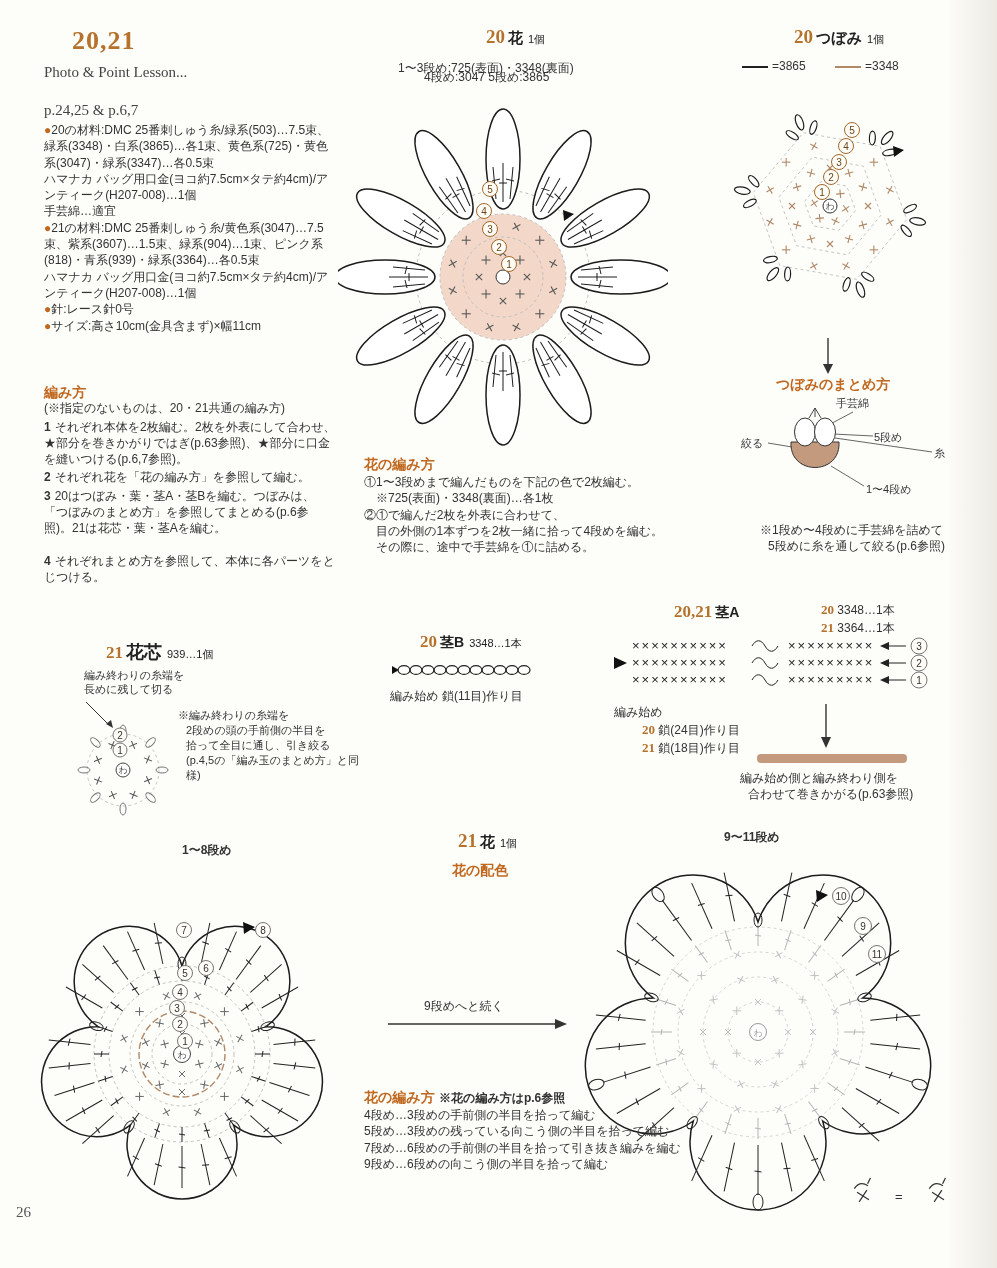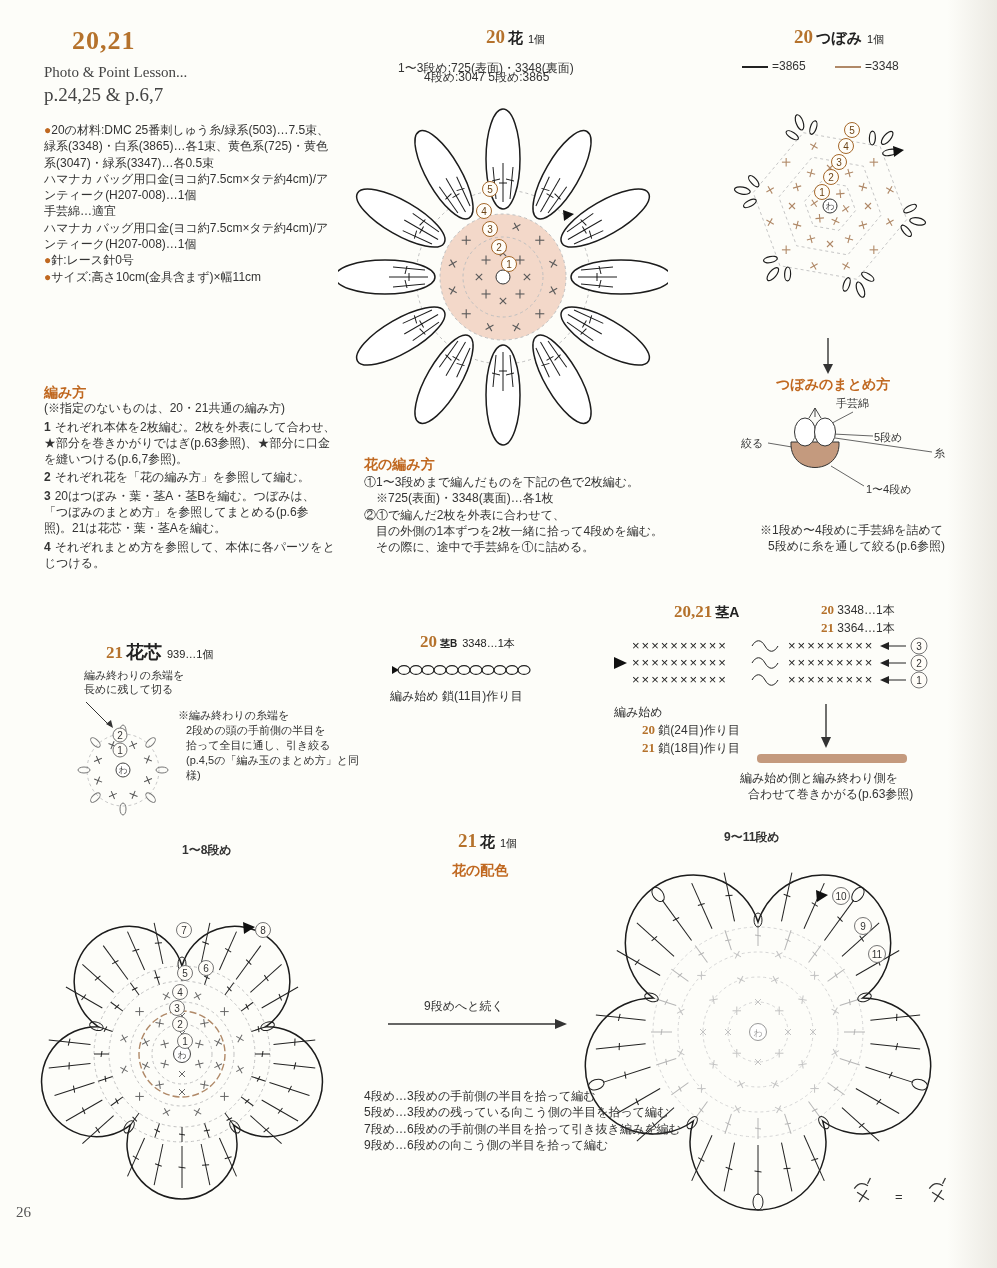--- a/index.html
+++ b/index.html
@@ -28,39 +28,40 @@
   .pline{display:inline-block;width:13px;height:2px;background:#999;vertical-align:middle;margin-right:4px;}
 </style>
 </head>
 <body>
 
 <div class="page">
 
   <div class="abs" style="left:44px;top:26px">
     <div class="bignum" style="font-size:26px;letter-spacing:1px">20,21</div>
     <div class="serif" style="font-size:15px;color:#444;margin-top:8px">Photo &amp; Point Lesson...</div>
-    <div class="serif" style="font-size:19px;color:#444;margin-top:3px">p.24,25 &amp; p.6,7</div>
+    <div class="serif" style="font-size:15px;color:#444;margin-top:21px">p.24,25 &amp; p.6,7</div>
   </div>
 
   <div class="abs t12" style="left:44px;top:122px;width:292px">
     <div><span class="bullet">●</span><span>20の材料:DMC 25番刺しゅう糸/緑系(503)…7.5束、緑系(3348)・白系(3865)…各1束、黄色系(725)・黄色系(3047)・緑系(3347)…各0.5束</span></div>
     <div><span class="bullet"></span><span>ハマナカ バッグ用口金(ヨコ約7.5cm×タテ約4cm)/アンティーク(H207-008)…1個</span></div>
     <div><span class="bullet"></span><span>手芸綿…適宜</span></div>
+    <div><span class="bullet">●</span><span>21の材料:DMC 25番刺しゅう糸/黄色系(3047)…7.5束、紫系(3607)…1.5束、緑系(904)…1束、ピンク系(818)・青系(939)・緑系(3364)…各0.5束</span></div>
     <div><span class="bullet"></span><span>ハマナカ バッグ用口金(ヨコ約7.5cm×タテ約4cm)/アンティーク(H207-008)…1個</span></div>
     <div><span class="bullet">●</span><span>針:レース針0号</span></div>
     <div><span class="bullet">●</span><span>サイズ:高さ10cm(金具含まず)×幅11cm</span></div>
   </div>
 
   <div class="abs t12" style="left:44px;top:384px;width:292px">
     <div class="sech">編み方</div>
     <div>(※指定のないものは、20・21共通の編み方)</div>
     <div style="margin-top:2px"><span class="stepn">1</span><span>それぞれ本体を2枚編む。2枚を外表にして合わせ、★部分を巻きかがりではぎ(p.63参照)、★部分に口金を縫いつける(p.6,7参照)。</span></div>
     <div style="margin-top:2px"><span class="stepn">2</span><span>それぞれ花を「花の編み方」を参照して編む。</span></div>
     <div style="margin-top:2px"><span class="stepn">3</span><span>20はつぼみ・葉・茎A・茎Bを編む。つぼみは、「つぼみのまとめ方」を参照してまとめる(p.6参照)。21は花芯・葉・茎Aを編む。</span></div>
-    <div style="margin-top:2px"><span class="stepn">4</span><span>それぞれまとめ方を参照して、本体に各パーツをとじつける。</span></div>
+    <div style="margin-top:16px"><span class="stepn">4</span><span>それぞれまとめ方を参照して、本体に各パーツをとじつける。</span></div>
   </div>
 
   <div class="abs" style="left:458px;top:26px">
     <span class="bignum" style="font-size:19px">20</span><span class="hname">花</span><span class="hcount">1個</span>
   </div>
   <div class="abs t12" style="left:398px;top:60px">1〜3段め:725(表面)・3348(裏面)</div>
   <div class="abs t12" style="left:424px;top:69px">4段め:3047 5段め:3865</div>
 
   <svg class="abs" style="left:338px;top:90px" width="330" height="362" viewBox="0 0 330 362">
     <defs>
@@ -350,21 +351,21 @@
     <path d="M40,26 l7,4 -2,-8 z" fill="#333"></path>
   </svg>
   <div class="abs t11" style="left:178px;top:708px;width:190px">
     <div>※編み終わりの糸端を</div>
     <div style="padding-left:8px">2段めの頭の手前側の半目を</div>
     <div style="padding-left:8px">拾って全目に通し、引き絞る</div>
     <div style="padding-left:8px">(p.4,5の「編み玉のまとめ方」と同様)</div>
   </div>
 
   <div class="abs" style="left:392px;top:632px">
-    <span class="bignum" style="font-size:17px">20</span><span class="hname" style="font-size:10px">茎B</span><span class="hcount">3348…1本</span>
+    <span class="bignum" style="font-size:17px">20</span><span class="hname" style="font-size:14px">茎B</span><span class="hcount">3348…1本</span>
   </div>
   <svg class="abs" style="left:388px;top:658px" width="152" height="24" viewBox="0 0 152 24">
     <path d="M4,8 l7,4 -7,4 z" fill="#111"></path>
     <g fill="none" stroke="#222" stroke-width="1.2">
       <ellipse cx="16" cy="12" rx="6" ry="4.4"></ellipse>
         <ellipse cx="28" cy="12" rx="6" ry="4.4"></ellipse>
         <ellipse cx="40" cy="12" rx="6" ry="4.4"></ellipse>
       <ellipse cx="52" cy="12" rx="6" ry="4.4"></ellipse>
         <ellipse cx="64" cy="12" rx="6" ry="4.4"></ellipse>
         <ellipse cx="76" cy="12" rx="6" ry="4.4"></ellipse>
@@ -706,20 +707,21 @@
           <text x="310" y="87.5">9</text>
         </g>
       <g>
           <circle cx="324" cy="112" r="8.5"></circle>
           <text x="324" y="115.5">11</text>
         </g>
     </g>
   </svg>
 
   <div class="abs" style="left:364px;top:1088px;width:352px">
+    <div><span class="sech">花の編み方</span> <span class="t12" style="font-weight:bold">※花の編み方はp.6参照</span></div>
     <div class="t12">4段め…3段めの手前側の半目を拾って編む</div>
     <div class="t12">5段め…3段めの残っている向こう側の半目を拾って編む</div>
     <div class="t12">7段め…6段めの手前側の半目を拾って引き抜き編みを編む</div>
     <div class="t12">9段め…6段めの向こう側の半目を拾って編む</div>
   </div>
 
   <svg class="abs" style="left:843px;top:1168px" width="120" height="46" viewBox="0 0 120 46">
     <defs>
       <g id="S_sym" fill="none" stroke="#333" stroke-width="1.2">
         <line x1="-5" y1="-5" x2="5" y2="5"></line>

